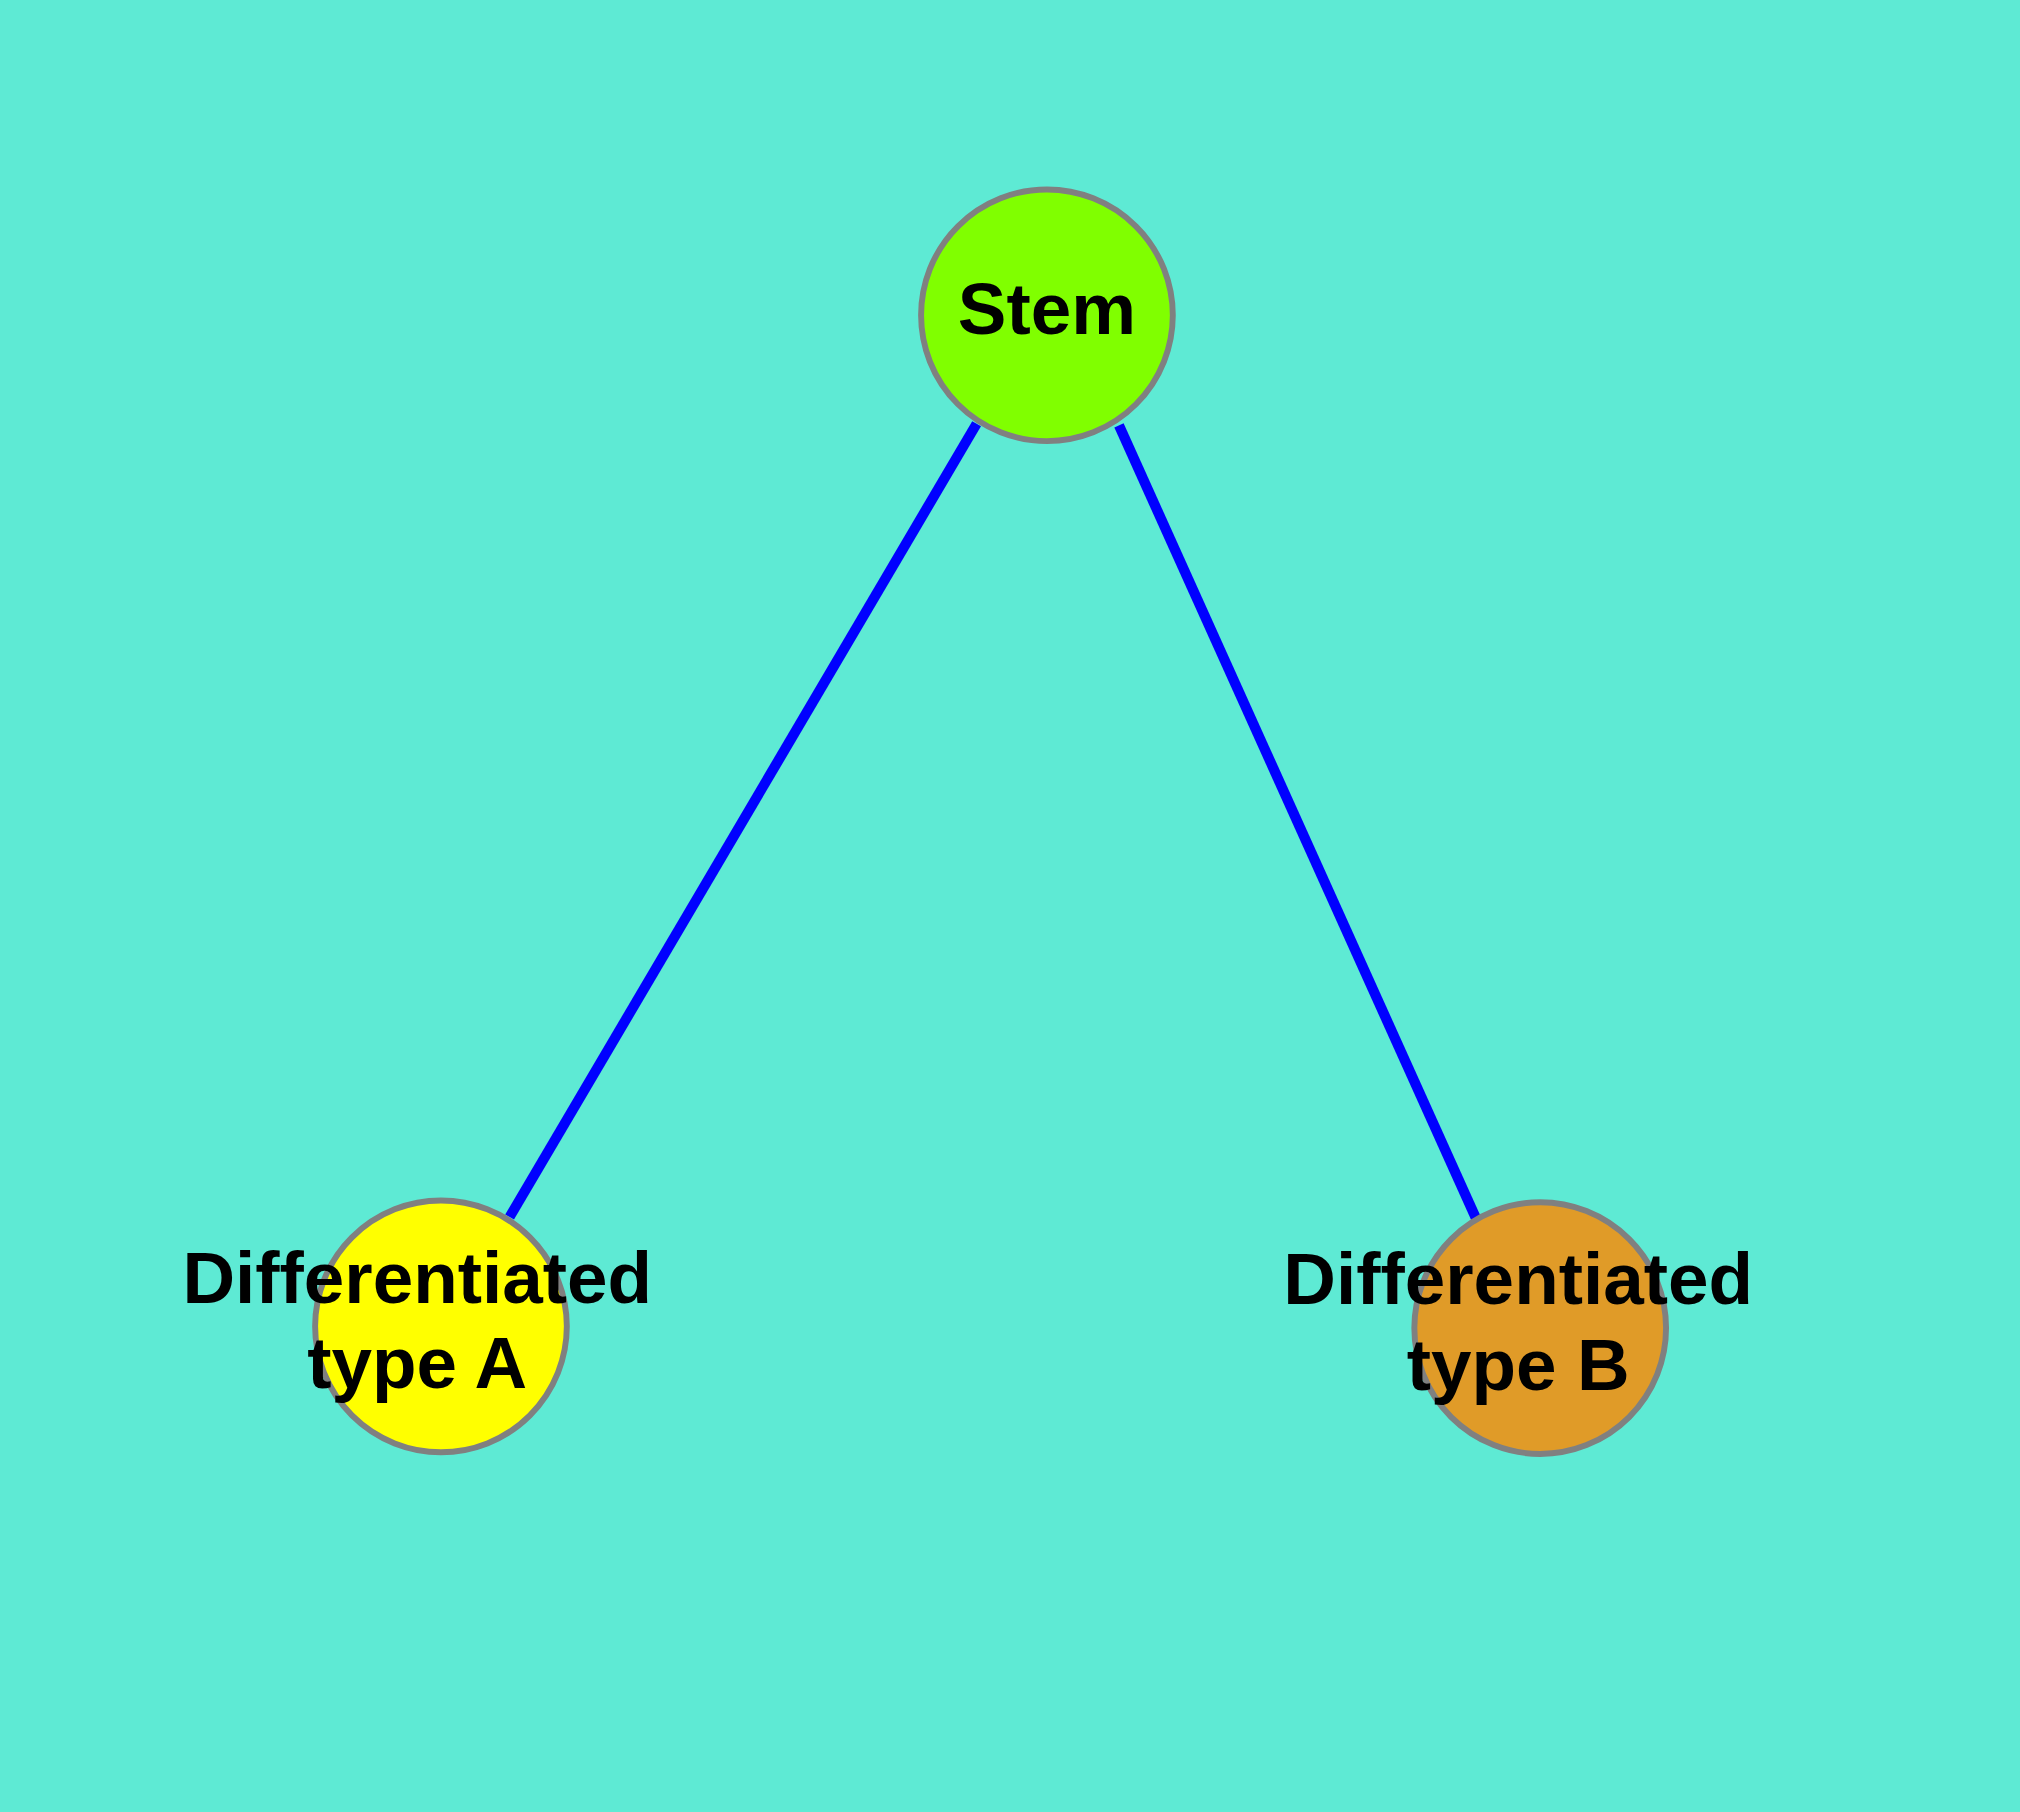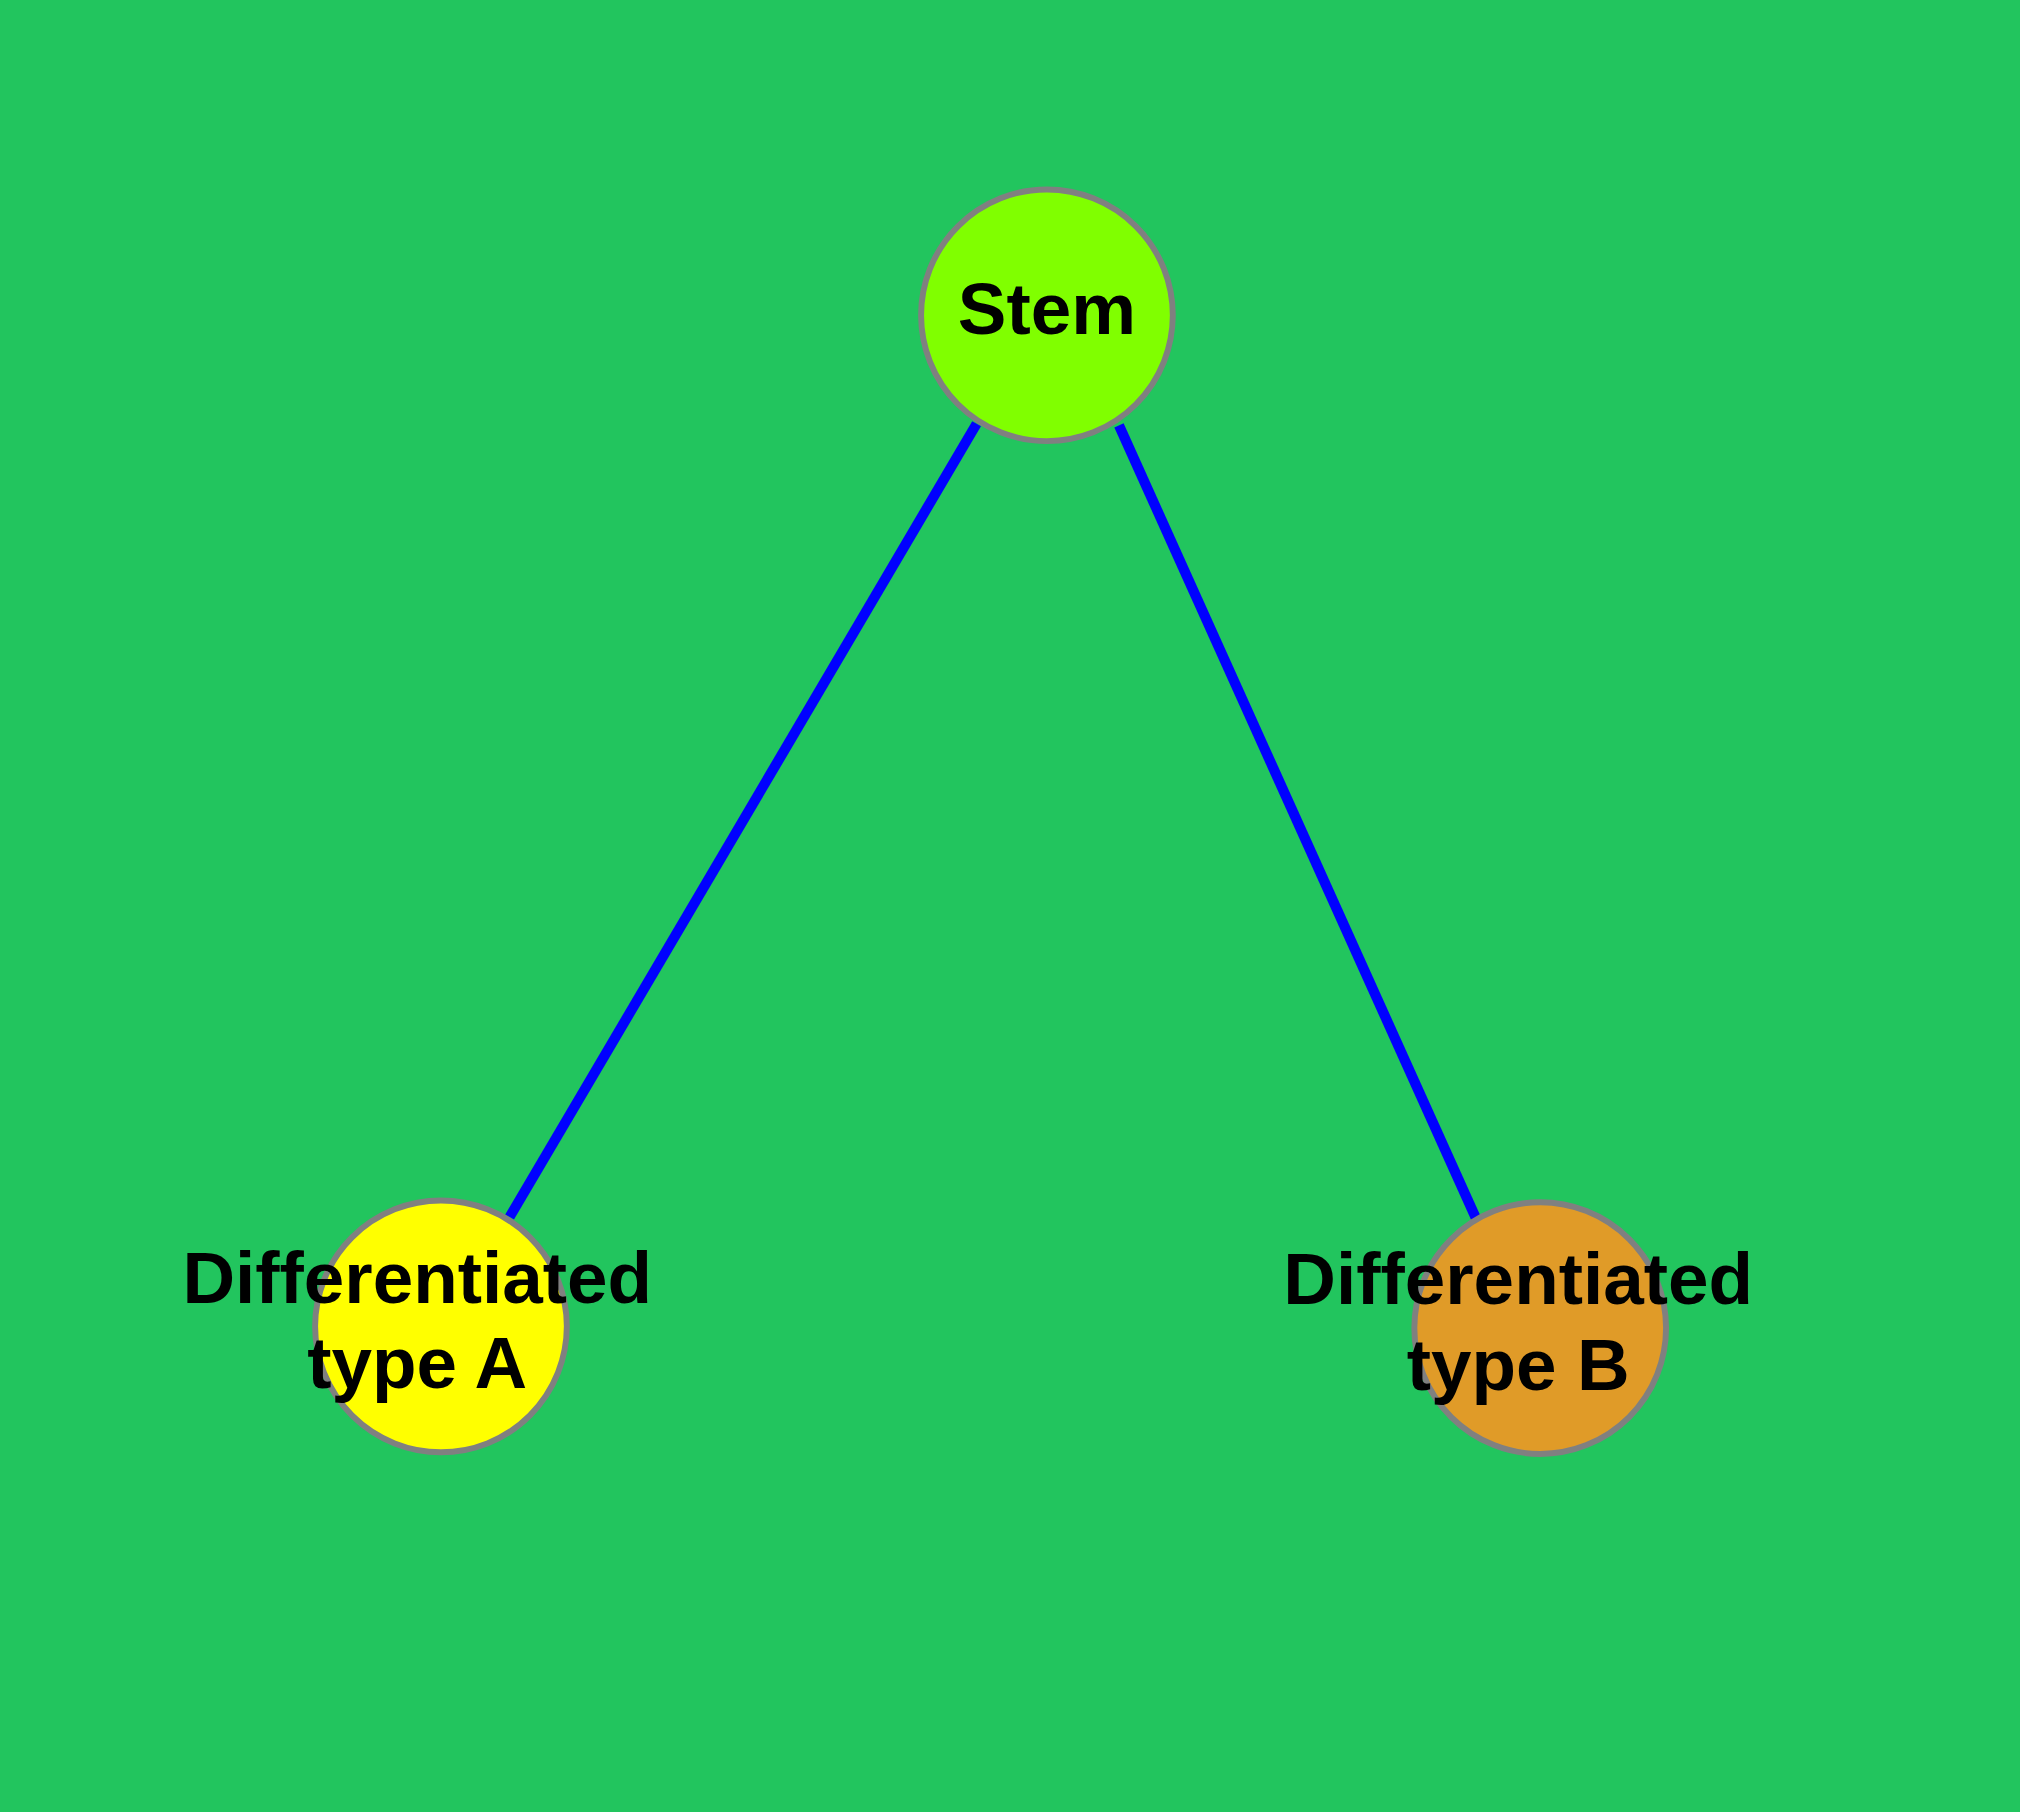--- a/index.html
+++ b/index.html
@@ -30,21 +30,21 @@
     fill: #000000;
     font-size: 86px;
     text-anchor: middle;
     dominant-baseline: middle;
     white-space: pre;
   }
 </style>
 </head>
 <body>
 
-<div id="canvas" style="background: #22c55e;">
+<div id="canvas" style="background: #5eead4;">
   <svg id="graph-svg" viewBox="0 0 2384 2138" xmlns="http://www.w3.org/2000/svg">
     <g id="edges-layer">
         <line x1="1152" y1="500" x2="601" y2="1436" stroke="#0000ff" stroke-width="12" stroke-linecap="butt"></line>
         <line x1="1320" y1="502" x2="1741" y2="1437" stroke="#0000ff" stroke-width="12" stroke-linecap="butt"></line>
       </g>
     <g id="nodes-layer">
         <circle cx="1235" cy="372" r="148.5" fill="#80ff00" stroke="#808080" stroke-width="7"></circle>
         <circle cx="520" cy="1565" r="148.5" fill="#ffff00" stroke="#808080" stroke-width="7"></circle>
         <circle cx="1817" cy="1567" r="148.5" fill="#e09b28" stroke="#808080" stroke-width="7"></circle>
       </g>

